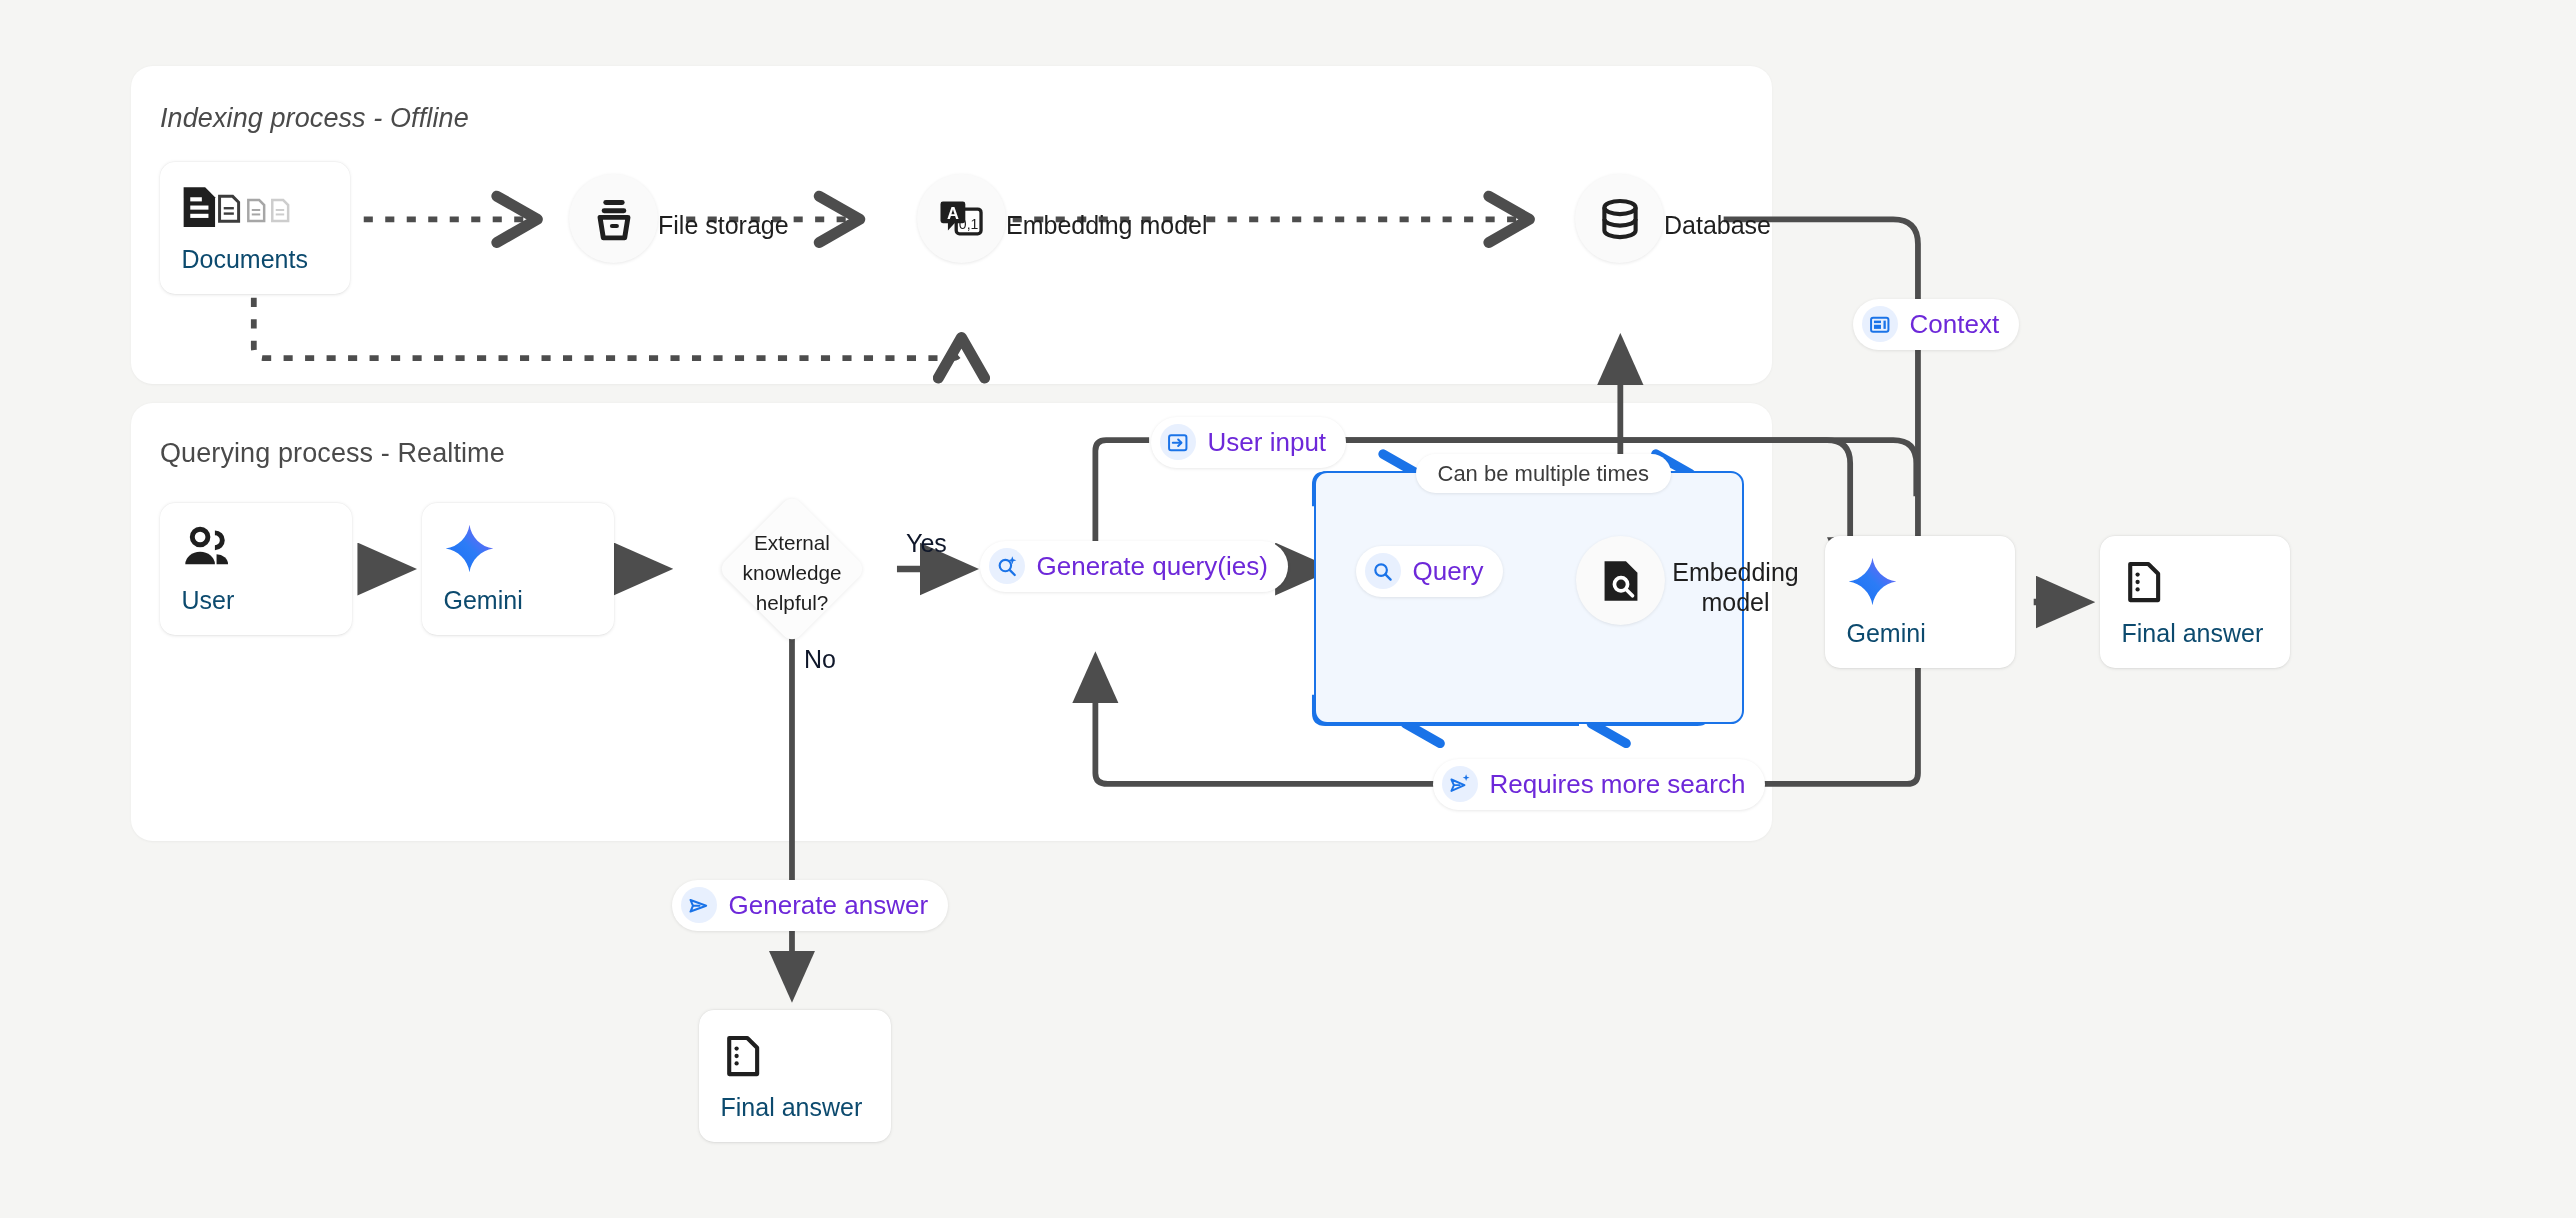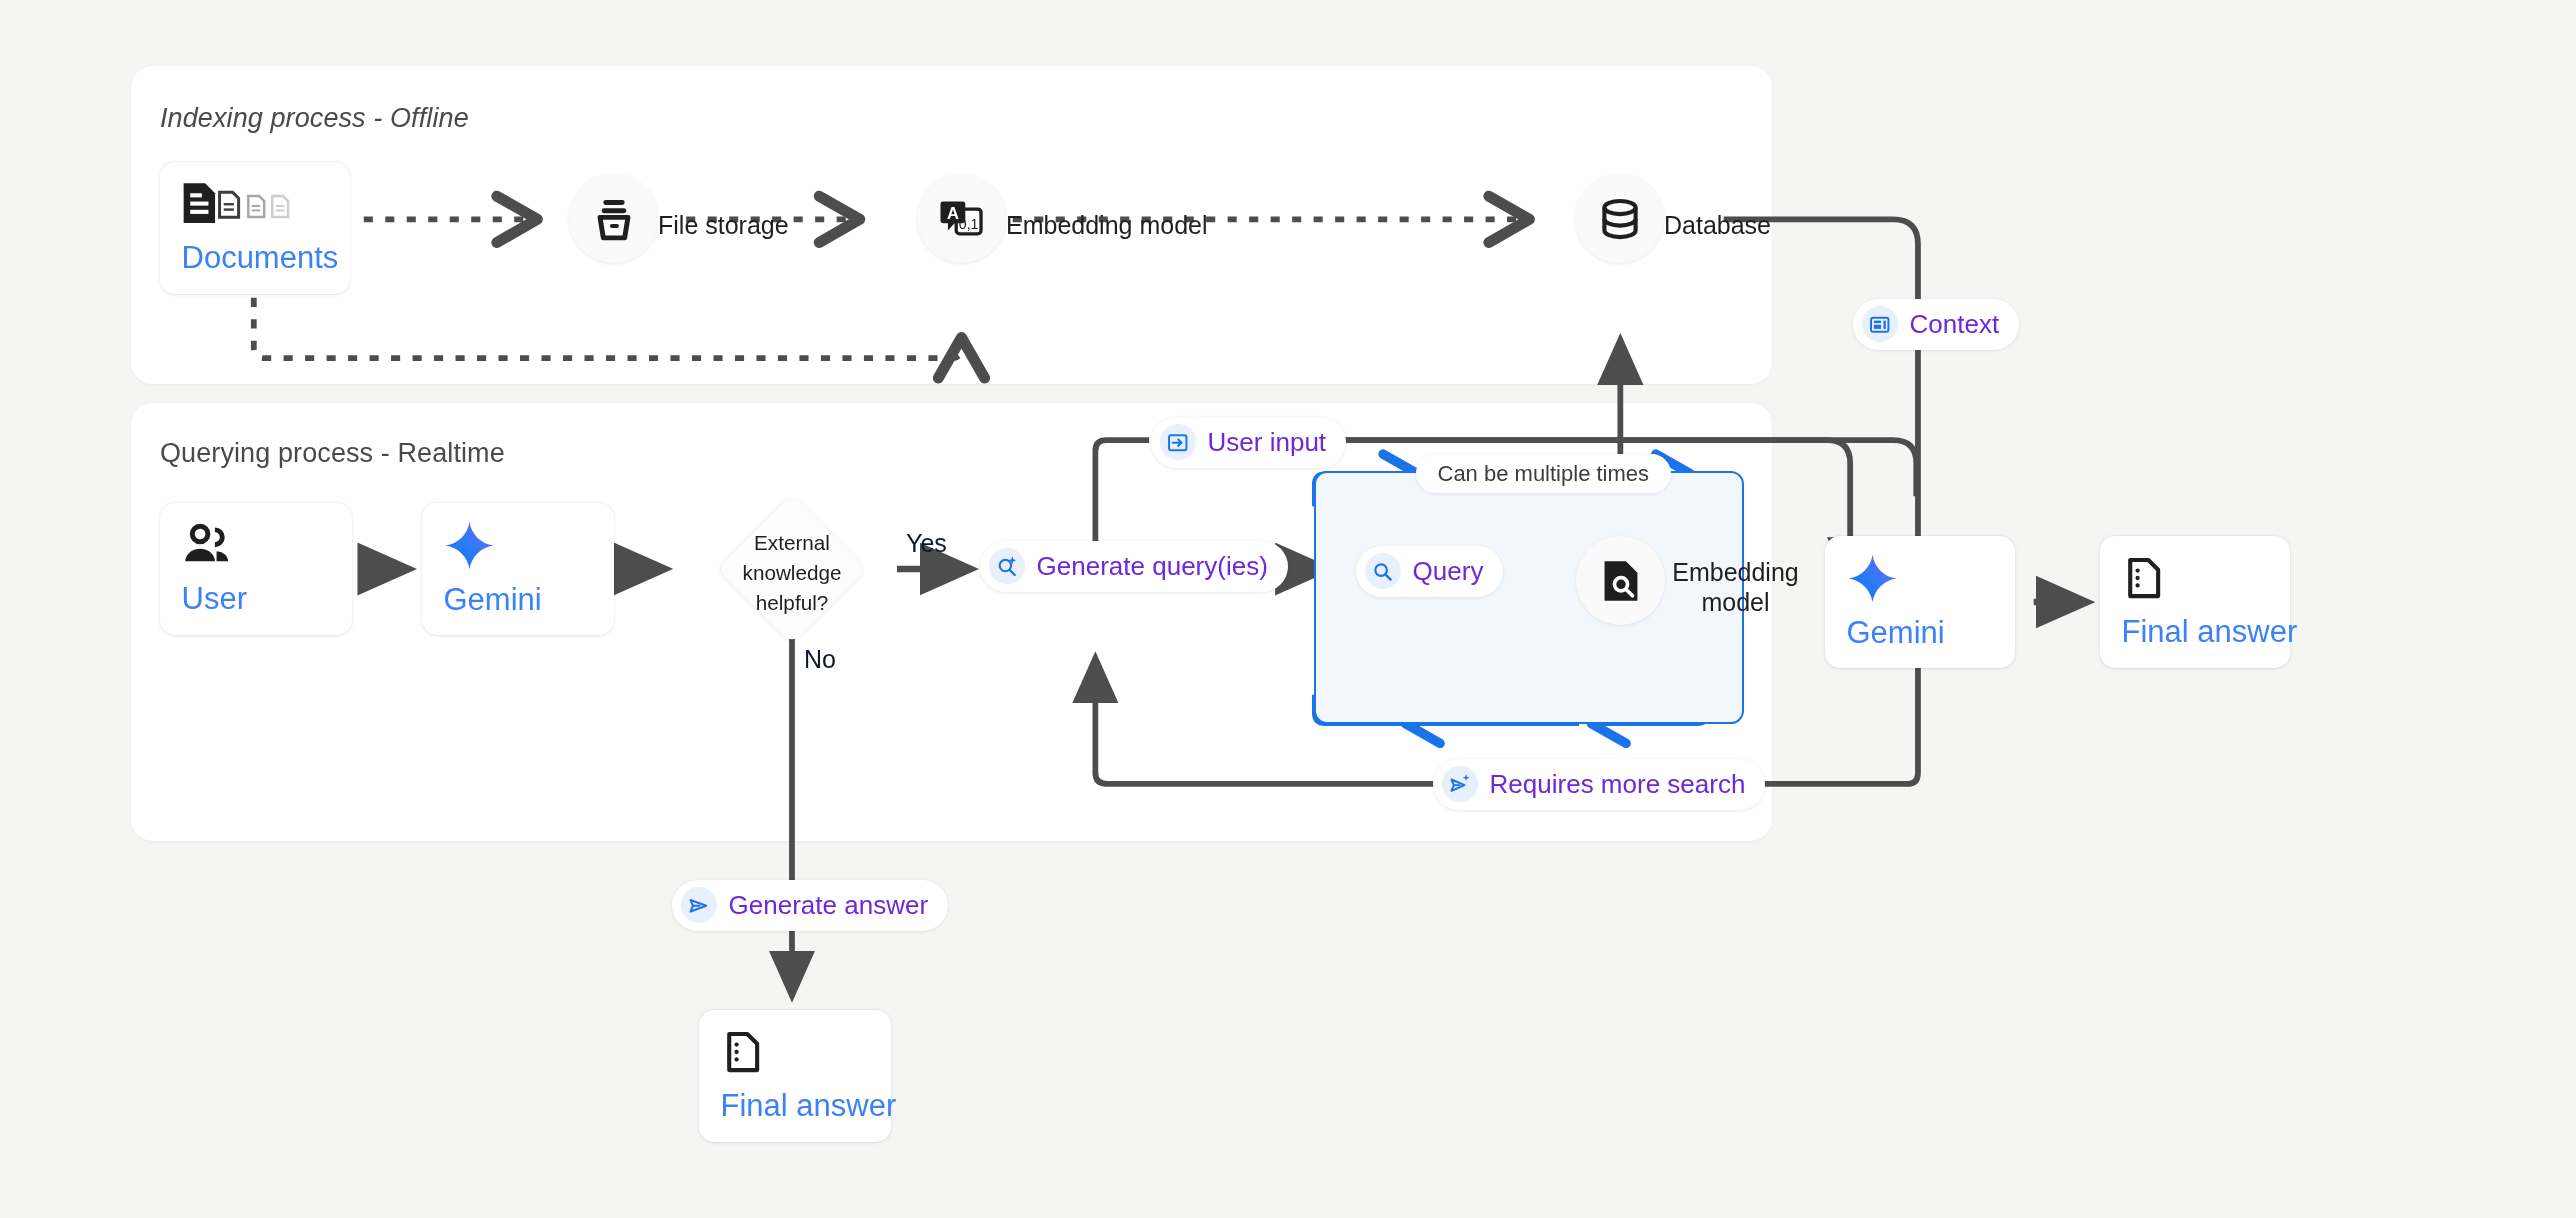--- a/index.html
+++ b/index.html
@@ -38,21 +38,21 @@
     border-radius:15px;
     box-shadow:0 0.8px 3.3px rgba(0,0,0,.10), 0 0 0 0.4px rgba(0,0,0,.03);
     box-sizing:border-box;
     display:flex;flex-direction:column;
     align-items:flex-start;
     justify-content:center;
     padding:18px 21.5px;
   }
   .card .card-icon{height:51px;display:flex;align-items:center;}
   .card .card-label{
-    font-size:31px;color:#3b82f6;margin-top:11.6px;white-space:nowrap;
+    font-size:25px;color:#0c4a6e;margin-top:11.6px;white-space:nowrap;
   }
 
   
   .circle-node{position:absolute;display:flex;flex-direction:row;align-items:center;}
   .circle-node .circ{
     width:89px;height:89px;border-radius:50%;
     background:#fafafa;
     box-shadow:0 0.8px 3.3px rgba(0,0,0,.09);
     display:flex;align-items:center;justify-content:center;
   }

